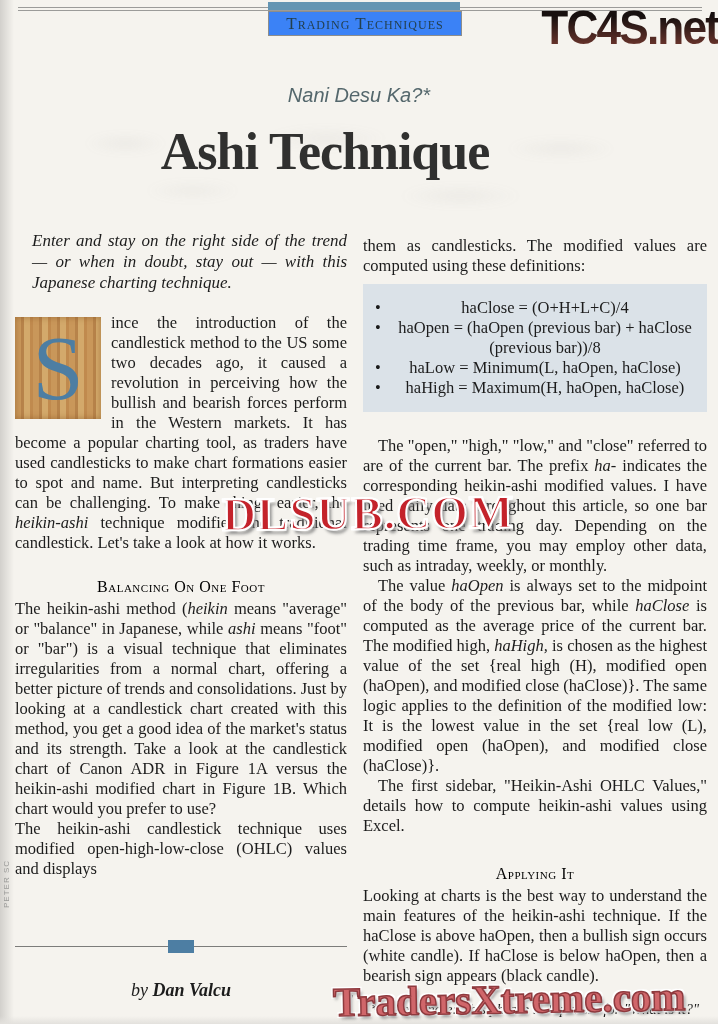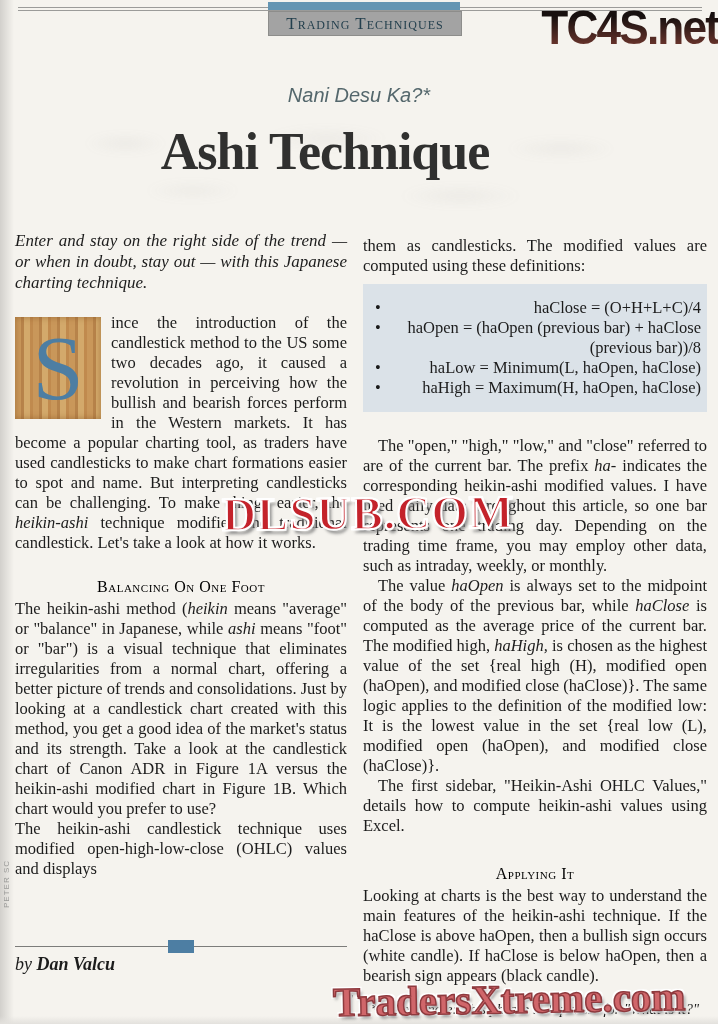--- a/index.html
+++ b/index.html
@@ -22,47 +22,47 @@
     background:
       radial-gradient(120px 20px at 30% 10%, rgba(150,150,148,.10), rgba(0,0,0,0) 70%),
       radial-gradient(120px 20px at 70% 40%, rgba(150,150,148,.08), rgba(0,0,0,0) 70%),
       radial-gradient(120px 20px at 40% 75%, rgba(150,150,148,.09), rgba(0,0,0,0) 70%);}
 
   
   .top-rule{position:absolute;left:18px;right:16px;top:7px;height:2px;
             border-top:1px solid #9b9b99;border-bottom:1px solid #9b9b99;}
   .blue-bar{position:absolute;left:268px;top:2px;width:192px;height:8px;background:#6495b2;}
   .kicker-box{position:absolute;left:268px;top:11px;width:192px;height:23px;
-              background:#a3a3a3;border:1px solid #8d8d8b;display:flex;align-items:center;justify-content:center;}
+              background:#3b82f6;border:1px solid #8d8d8b;display:flex;align-items:center;justify-content:center;}
   .kicker{font-variant:small-caps;font-size:17px;letter-spacing:1px;color:#233f4d;}
   .tagline{position:absolute;left:0;top:38px;width:718px;text-align:center;
            font-family:"Liberation Sans",sans-serif;font-style:italic;font-size:20px;color:#54676c;margin-top:46px;}
   .title{position:absolute;left:0;top:68px;width:650px;text-align:center;
          font-weight:bold;font-size:52px;line-height:56px;color:#30302f;letter-spacing:-1px;}
 
   
   .col{position:absolute;text-align:justify;font-size:16.5px;line-height:20px;}
   .col-left{left:15px;top:230px;width:332px;}
   .col-right{left:363px;top:236px;width:344px;}
-  .deck{font-style:italic;font-size:17px;line-height:21px;margin:0 0 20px 0;}
+  .deck{font-style:italic;font-size:17px;line-height:21px;margin:0 0 20px 17px;}
   .dropcap{float:left;width:86px;height:102px;margin:4px 10px 2px 0;
            background:repeating-linear-gradient(90deg,#c9975a 0 6px,#b7834a 6px 9px,#d3a96b 9px 15px,#c08a4e 15px 18px);
            box-shadow:inset 0 0 6px rgba(120,70,20,.5);
            display:flex;align-items:center;justify-content:center;}
   .dropcap span{font-size:92px;line-height:92px;color:#4d7ea3;font-weight:normal;}
   .para{margin:0;}
   .para.ind{text-indent:15px;}
   .sec-head{font-variant:small-caps;font-weight:normal;font-size:16px;letter-spacing:.5px;
             margin:24px 0 2px 0;text-align:center;color:#000;}
   .defs-box{background:#dbe2e8;margin:8px 0 0 0;padding:14px 6px 14px 8px;}
-  .defs-box .def{position:relative;padding-left:18px;margin:0;text-align:right;}
+  .defs-box .def{position:relative;padding-left:18px;margin:0;text-align:center;}
   .defs-box .def::before{content:"\2022";position:absolute;left:4px;}
   .byline-rule{position:absolute;left:15px;top:946px;width:332px;border-top:1px solid #7c7c7a;}
   .byline-sq{position:absolute;left:168px;top:940px;width:26px;height:13px;background:#4d7ea3;}
-  .byline{position:absolute;left:15px;top:954px;width:332px;text-align:left;font-size:18px;}
+  .byline{position:absolute;left:15px;top:980px;width:332px;text-align:center;font-size:18px;}
   .footnote{margin-top:14px;font-size:14.5px;line-height:18px;text-align:center;}
   .footer-frag{position:absolute;left:344px;top:993px;font-style:italic;font-size:14px;color:#555;}
 
   
   .wm{position:absolute;z-index:50;font-family:"Liberation Sans",sans-serif;white-space:nowrap;}
   .wm-tc4s{right:0px;top:0px;font-weight:bold;font-size:48px;letter-spacing:-2px;
            transform:scaleX(.92);transform-origin:right top;
            background:linear-gradient(to bottom,#17100f 30%,#7c3c32 95%);
            -webkit-background-clip:text;background-clip:text;color:transparent;}
   .wm-dlsub{left:222px;top:486px;font-family:"Liberation Serif",serif;font-weight:bold;font-size:47px;

